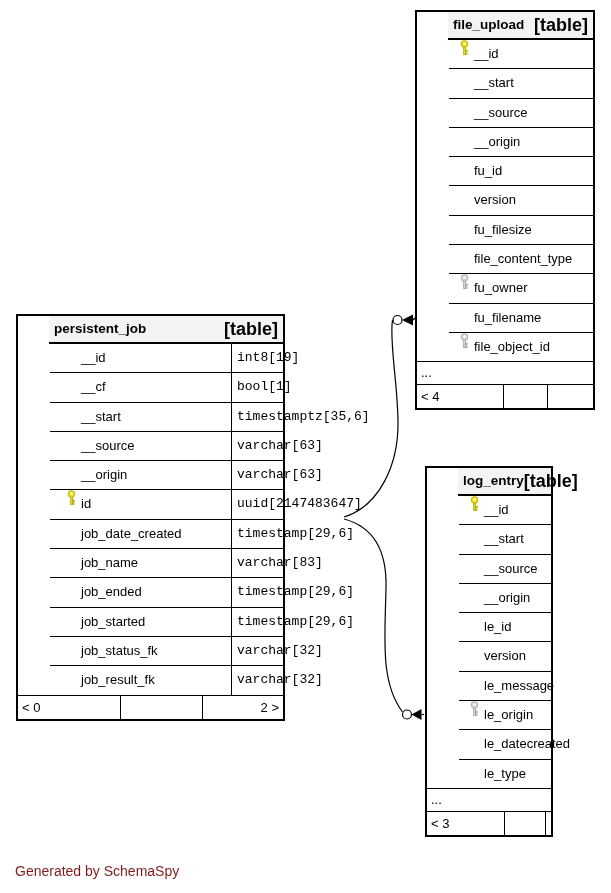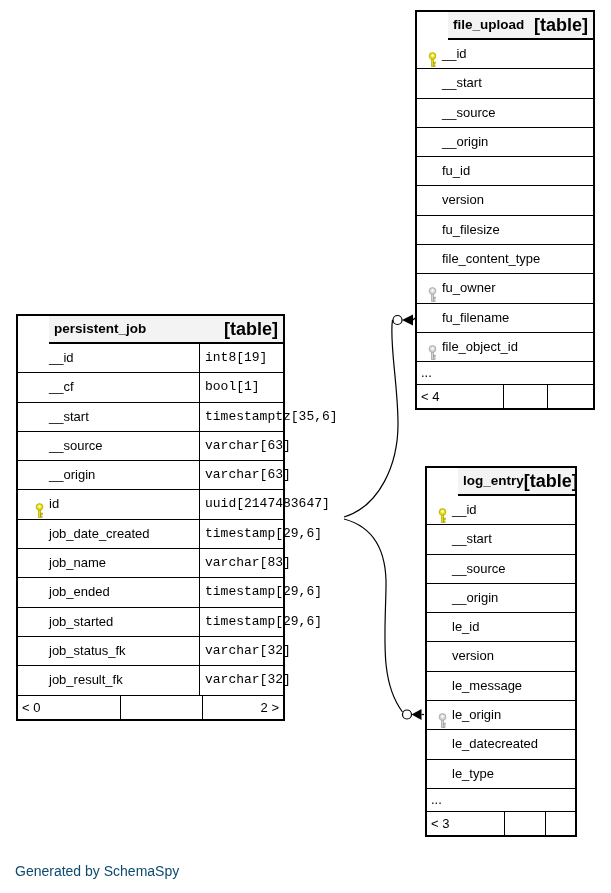--- a/index.html
+++ b/index.html
@@ -13,22 +13,22 @@
   }
   .thead{
     height:26px;line-height:26px;background:#f3f3f3;border-bottom:2px solid #000;
     display:flex;justify-content:space-between;align-items:center;padding:0 5px;
     font-size:13px;
     margin-left:31px;
   }
   .thead .tname{font-weight:bold;font-size:13.5px;cursor:pointer;}
   .thead .tbadge{font-weight:bold;font-size:18px;}
   .trow{
-    display:flex;align-items:flex-end;height:28.3px;line-height:28.3px;
-    font-size:13px;box-sizing:content-box;
+    display:flex;align-items:flex-start;height:28.3px;line-height:28.3px;
+    font-size:13px;box-sizing:content-box;margin-left:32px;
   }
   .trow + .trow, .erow, .frow{border-top:1px solid #000;}
   .keyslot{
     width:16px;flex:0 0 16px;display:flex;align-items:center;justify-content:center;
   }
   #table-persistent_job .keyslot{margin-left:13px;}
   #table-file_upload .keyslot, #table-log_entry .keyslot{margin-left:7px;}
   .colname{white-space:nowrap;padding-left:2px;}
   #table-persistent_job .colname{width:150px;flex:0 0 150px;}
   #table-file_upload .colname, #table-log_entry .colname{flex:1;}
@@ -42,24 +42,24 @@
   .fcell.f2, .fcell.f3{border-left:1px solid #000;}
   .fcell.f3{flex:1;text-align:right;}
   #table-persistent_job .f1{width:102px;flex:0 0 102px;}
   #table-persistent_job .f2{width:82px;flex:0 0 82px;}
   #table-file_upload .f1{width:86px;flex:0 0 86px;}
   #table-file_upload .f2{width:44px;flex:0 0 44px;}
   #table-log_entry .f1{width:77px;flex:0 0 77px;}
   #table-log_entry .f2{width:41px;flex:0 0 41px;}
   #table-file_upload{left:415px;top:10px;width:180px;}
   #table-persistent_job{left:16px;top:314px;width:269px;}
-  #table-log_entry{left:425px;top:466px;width:152px;}
+  #table-log_entry{left:425px;top:466px;width:128px;}
   #edges{position:absolute;left:0;top:0;pointer-events:none;}
   #generated-by{
-    position:absolute;left:15px;top:863px;font-size:14px;color:#0c4a6e;
+    position:absolute;left:15px;top:863px;font-size:14px;color:#7f1d1d;
   }
 </style>
 </head>
 <body>
 
 <svg id="edges" width="611" height="893" viewBox="0 0 611 893">
   <g>
     <path d="M344,517 C380,506 398,464 398,424 C398,384 389,342 392.5,320" fill="none" stroke="#000" stroke-width="1.2"></path>
     <line x1="413" y1="320" x2="415" y2="318" stroke="#000" stroke-width="1.2"></line>
     <polygon points="402,320 413,314.5 413,325.5" fill="#000"></polygon>

